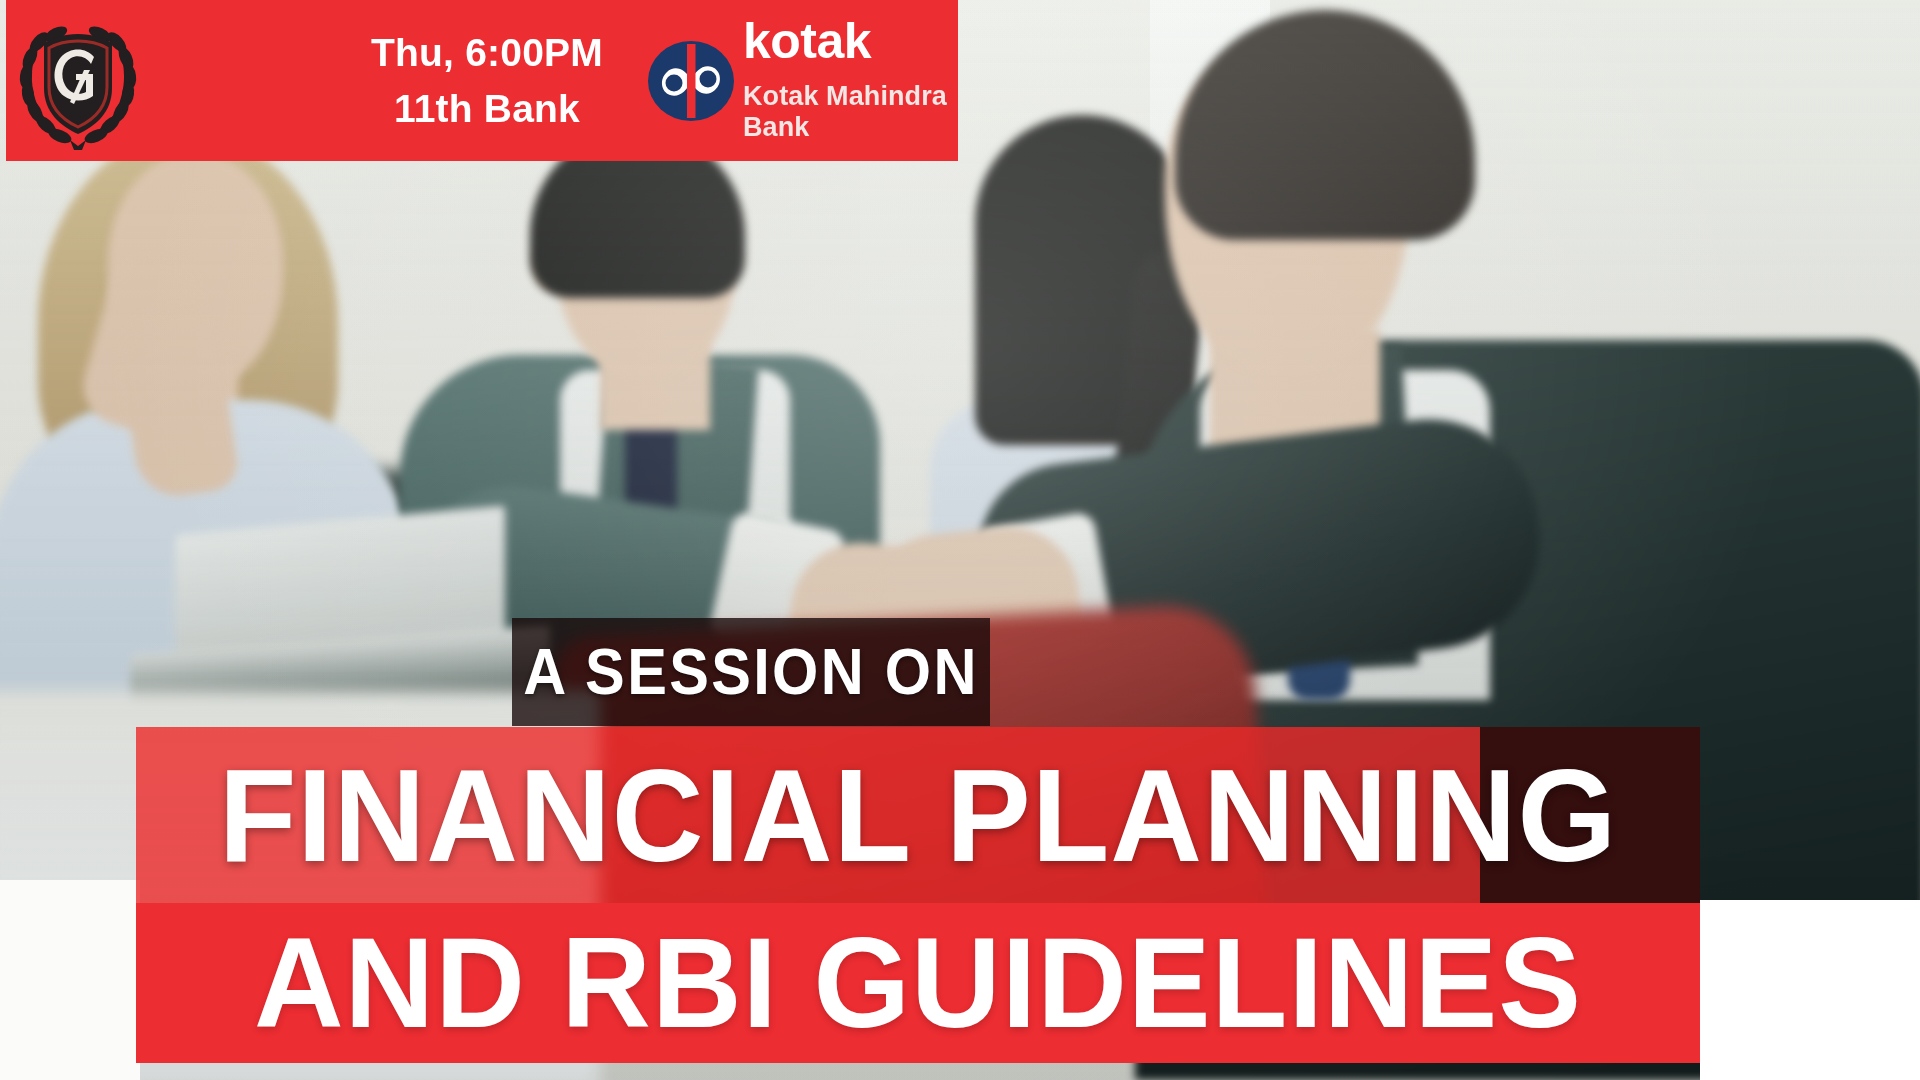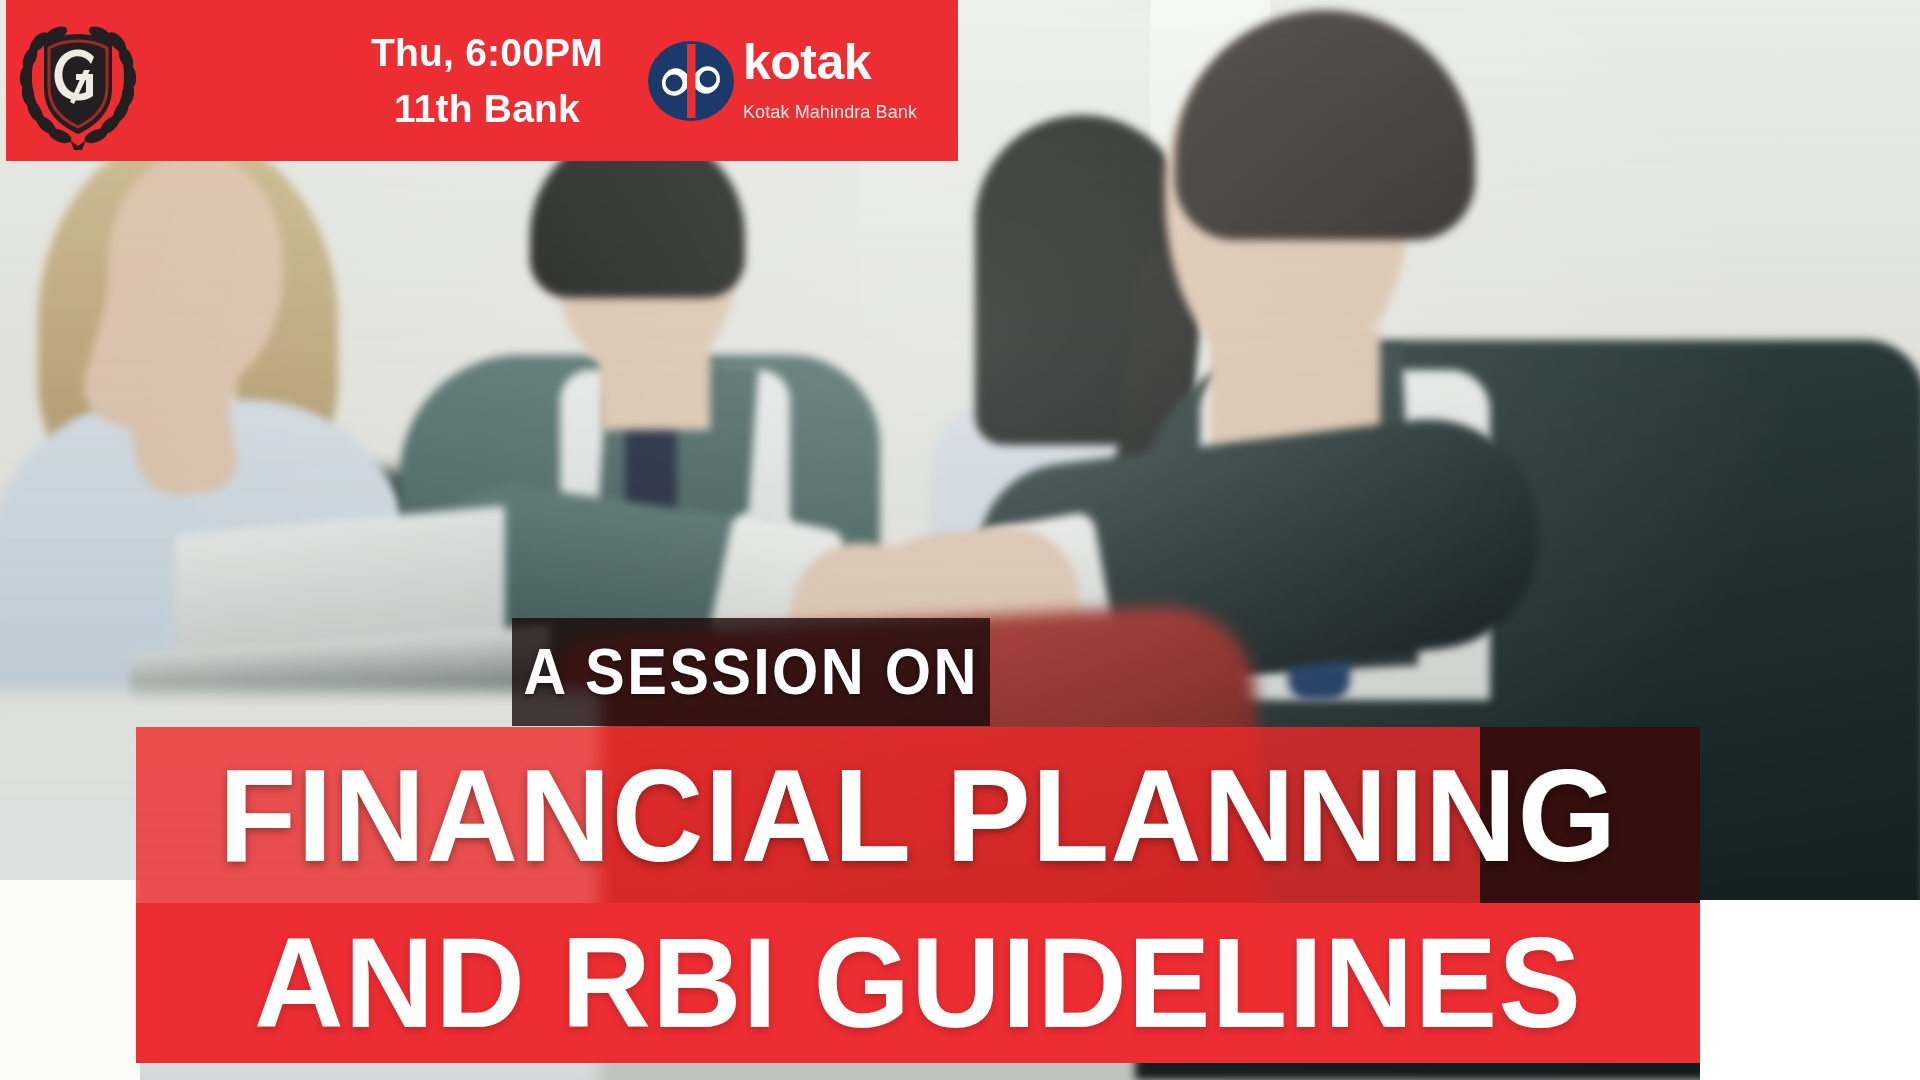--- a/index.html
+++ b/index.html
@@ -200,22 +200,22 @@
   .kotak-text { margin-left: 9px; }
   .kotak-word {
     color: #ffffff;
     font-weight: 700;
     font-size: 50px;
     line-height: 0.94;
     letter-spacing: -0.5px;
   }
   .kotak-sub {
     color: #f3e7e6;
-    font-weight: 400;
-    font-size: 18px;
+    font-weight: 700;
+    font-size: 27px;
     letter-spacing: 0.1px;
     margin-top: 16px;
   }
 
   
   .headline-wrap { position: absolute; left: 0; top: 0; width: 1920px; height: 1080px; z-index: 30; }
 
   
   .band-session {
     position: absolute;

